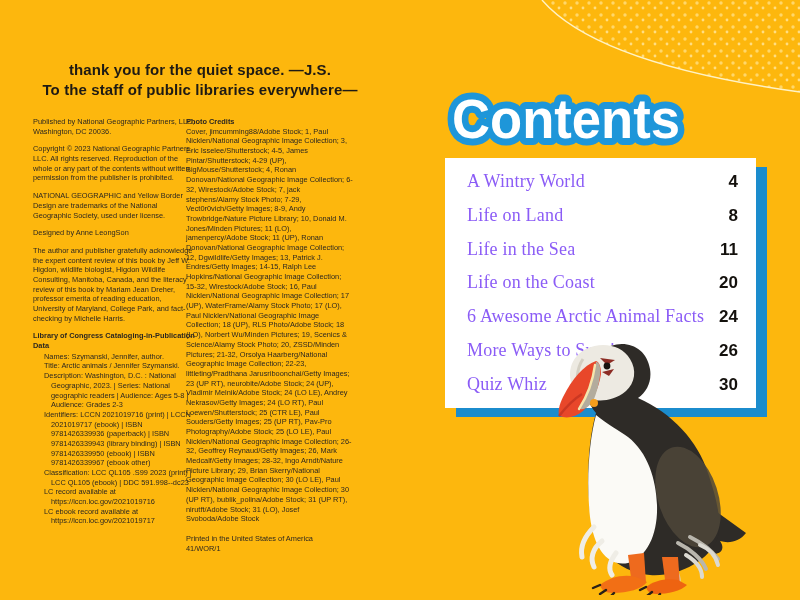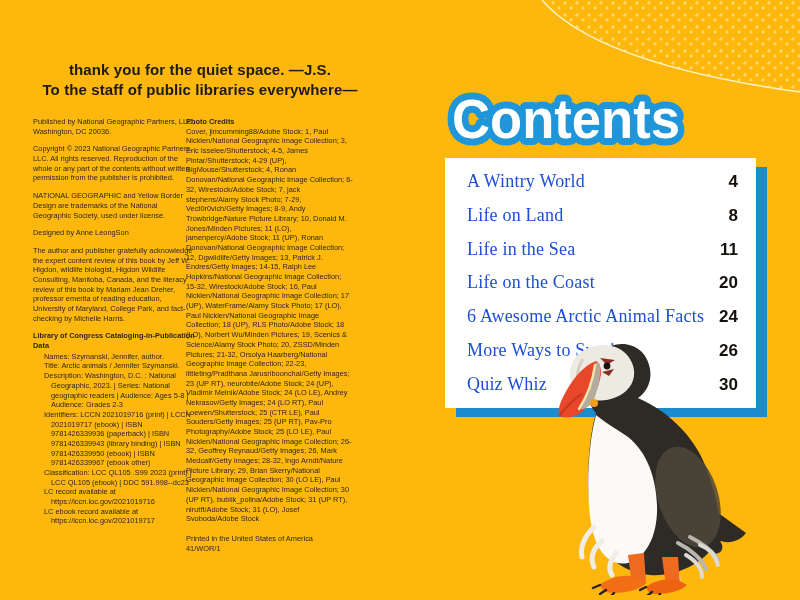--- a/index.html
+++ b/index.html
@@ -43,21 +43,21 @@
   
   .toc {
     position:absolute; left:445px; top:158px; width:311px; height:250px;
     background:#ffffff; box-shadow:11px 9px 0 #1b8ccd;
     box-sizing:border-box; padding:13px 18px 13px 22px;
     display:flex; flex-direction:column; justify-content:space-between;
     z-index:2;
   }
   .toc-row { display:flex; justify-content:space-between; align-items:baseline; }
   .toc-title {
-    font-family:"Liberation Serif", serif; font-size:18px; color:#1d4ed8;
+    font-family:"Liberation Serif", serif; font-size:18px; color:#8b5cf6;
     letter-spacing:.2px;
   }
   .toc-page {
     font-family:"Liberation Sans", sans-serif; font-weight:bold; font-size:17px;
     color:#14110d;
   }
 
   
   .puffin { position:absolute; left:550px; top:337px; width:200px; height:258px; z-index:3; }
 </style>

